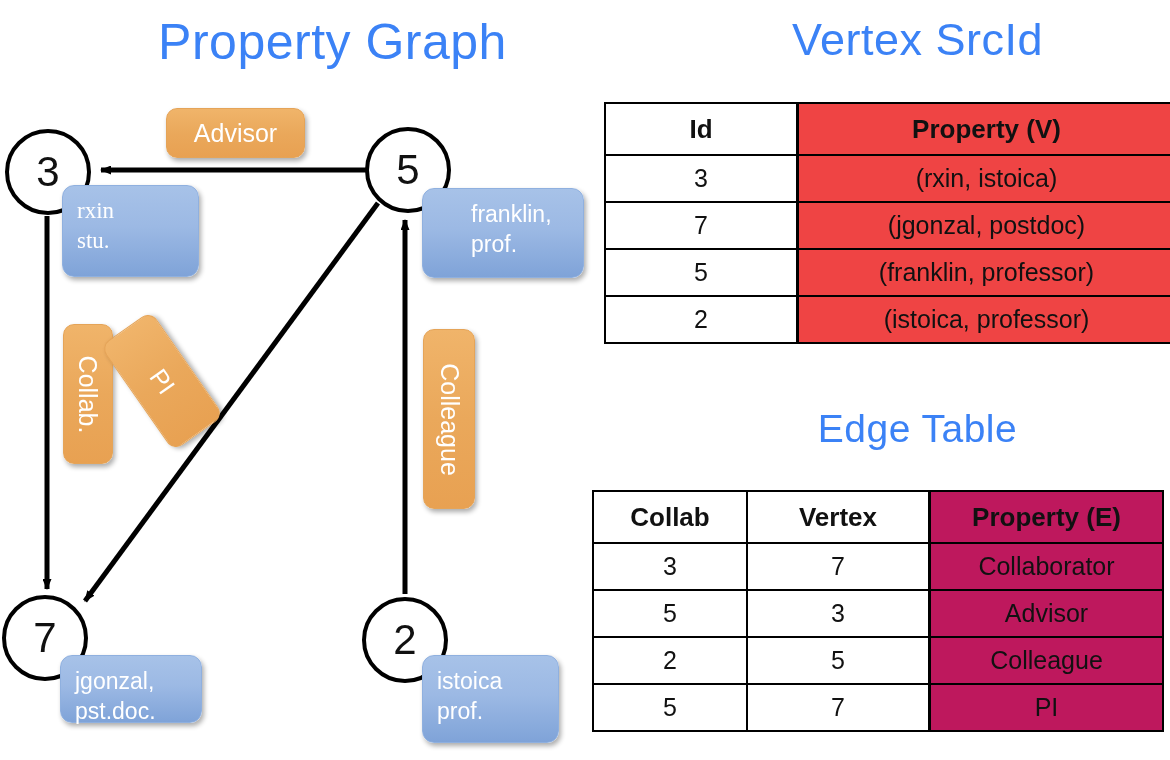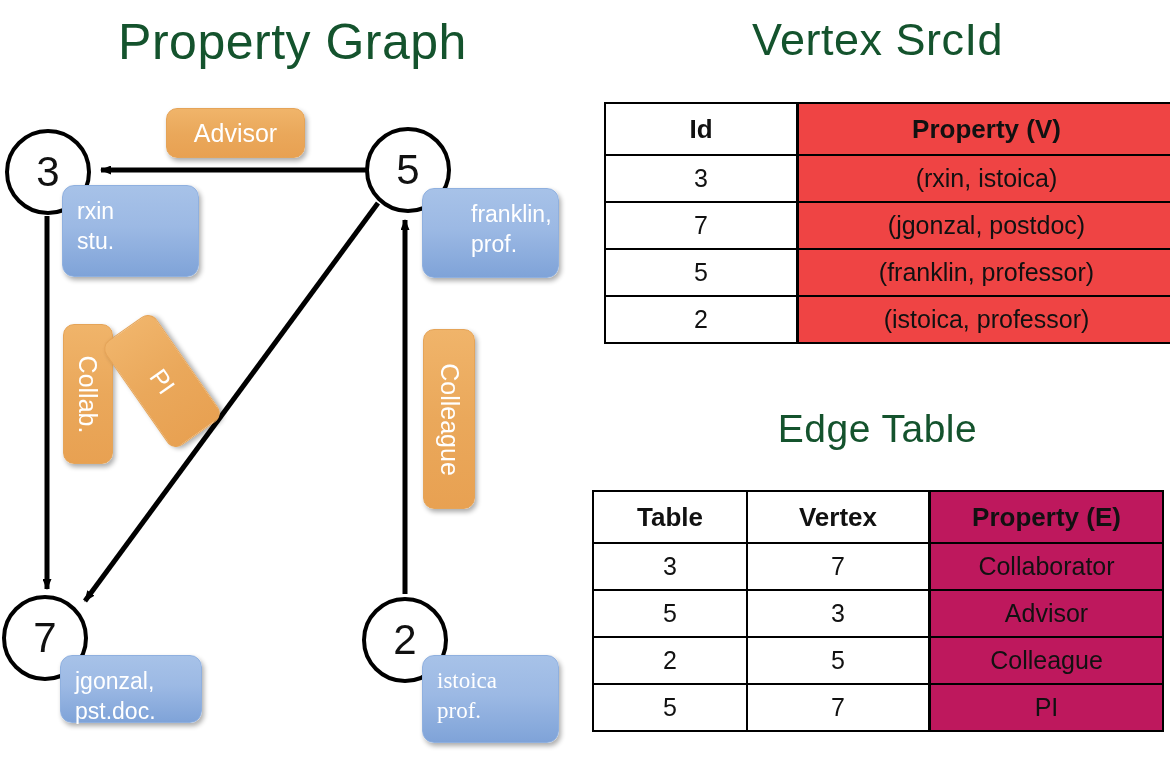--- a/index.html
+++ b/index.html
@@ -14,23 +14,24 @@
     overflow: hidden;
     font-family: "Liberation Sans", sans-serif;
     color: #000000;
   }
 
   
   .title {
     position: absolute;
     font-family: "Liberation Sans", sans-serif;
     font-weight: 300;
-    color: #14532d;
+    color: #3b82f6;
     white-space: nowrap;
     letter-spacing: 0.5px;
+    padding-left: 40px;
   }
   #title-property-graph {
     left: 0; top: 12px; width: 585px;
     text-align: center;
     font-size: 50px;
     line-height: 60px;
   }
   #title-vertex-table {
     left: 585px; top: 10px; width: 585px;
     text-align: center;
@@ -84,24 +85,24 @@
     border: 1px solid #8fb0df;
     box-shadow: 2px 3px 5px rgba(0,0,0,0.33);
     color: #ffffff;
     font-size: 23px;
     line-height: 30px;
     padding: 10px 0 10px 14px;
     box-sizing: border-box;
     z-index: 5;
     font-family: "Liberation Sans", sans-serif;
   }
-  #prop-rxin     { left: 62px;  top: 185px; width: 137px; height: 92px; }
-  #prop-franklin { left: 422px; top: 188px; width: 137px; height: 90px; padding-left: 48px; }
+  #prop-rxin     { left: 62px;  top: 185px; width: 137px; height: 92px; font-family: Liberation Serif, serif; }
+  #prop-franklin { left: 422px; top: 188px; width: 162px; height: 90px; padding-left: 48px; }
   #prop-jgonzal  { left: 60px;  top: 655px; width: 142px; height: 68px; }
-  #prop-istoica  { left: 422px; top: 655px; width: 137px; height: 88px; font-family: Liberation Serif, serif; }
+  #prop-istoica  { left: 422px; top: 655px; width: 137px; height: 88px; }
 
   
   .edge-label {
     position: absolute;
     border-radius: 11px;
     background: linear-gradient(to bottom, #f0b46a 0%, #eaa85b 50%, #e8a152 100%);
     border: 1px solid #e5a458;
     box-shadow: 2px 3px 5px rgba(0,0,0,0.33);
     color: #ffffff;
     display: flex;
@@ -257,21 +258,21 @@
     <tr>
       <td class="col-id">2</td>
       <td class="col-prop">(istoica, professor)</td>
     </tr>
   </tbody>
 </table>
 
 <table class="data-table" id="edge-table">
   <thead>
     <tr>
-      <th class="col-src">Table</th>
+      <th class="col-src">Collab</th>
       <th class="col-dst">Vertex</th>
       <th class="col-prop">Property (E)</th>
     </tr>
   </thead>
   <tbody>
     <tr>
       <td class="col-src">3</td>
       <td class="col-dst">7</td>
       <td class="col-prop">Collaborator</td>
     </tr>

